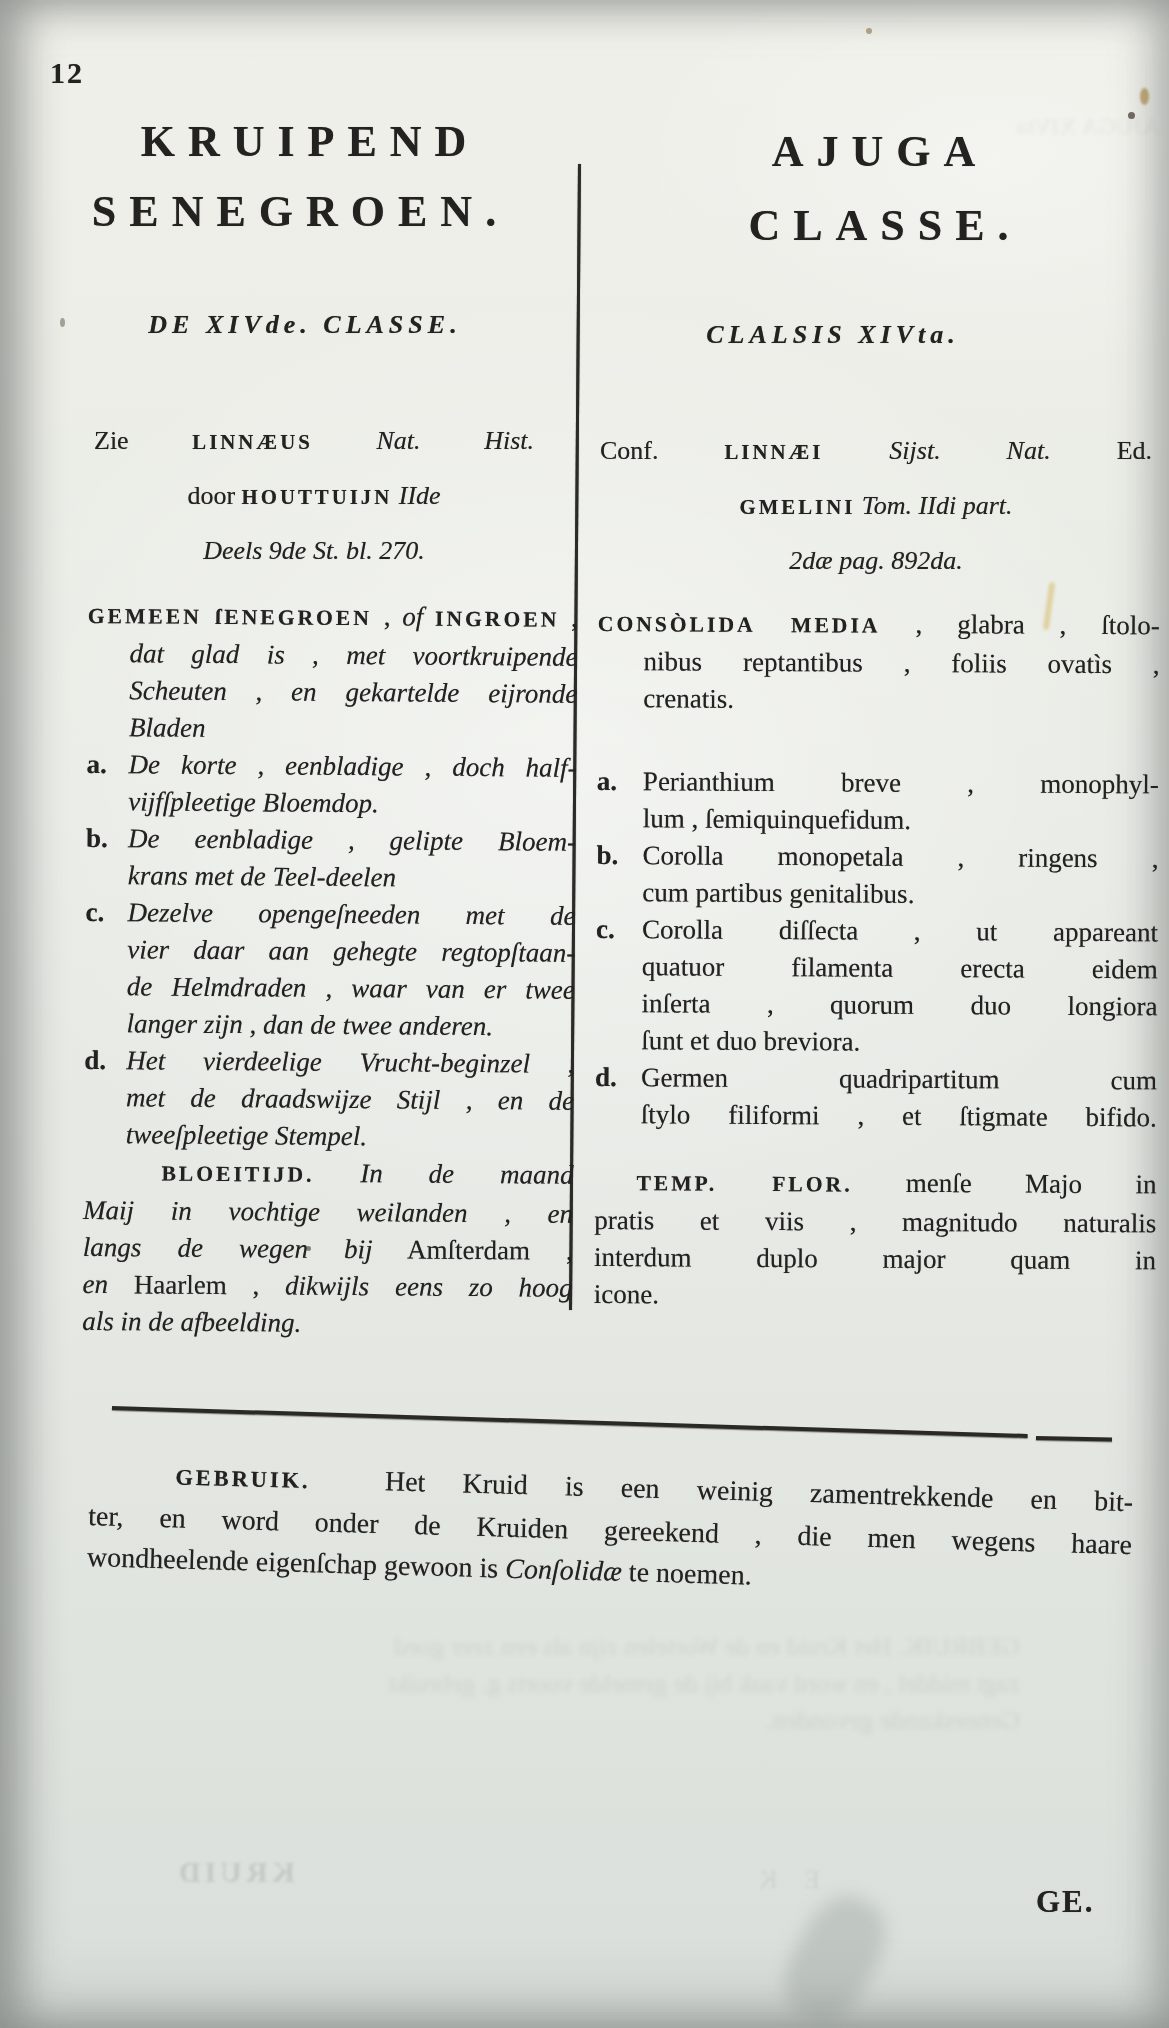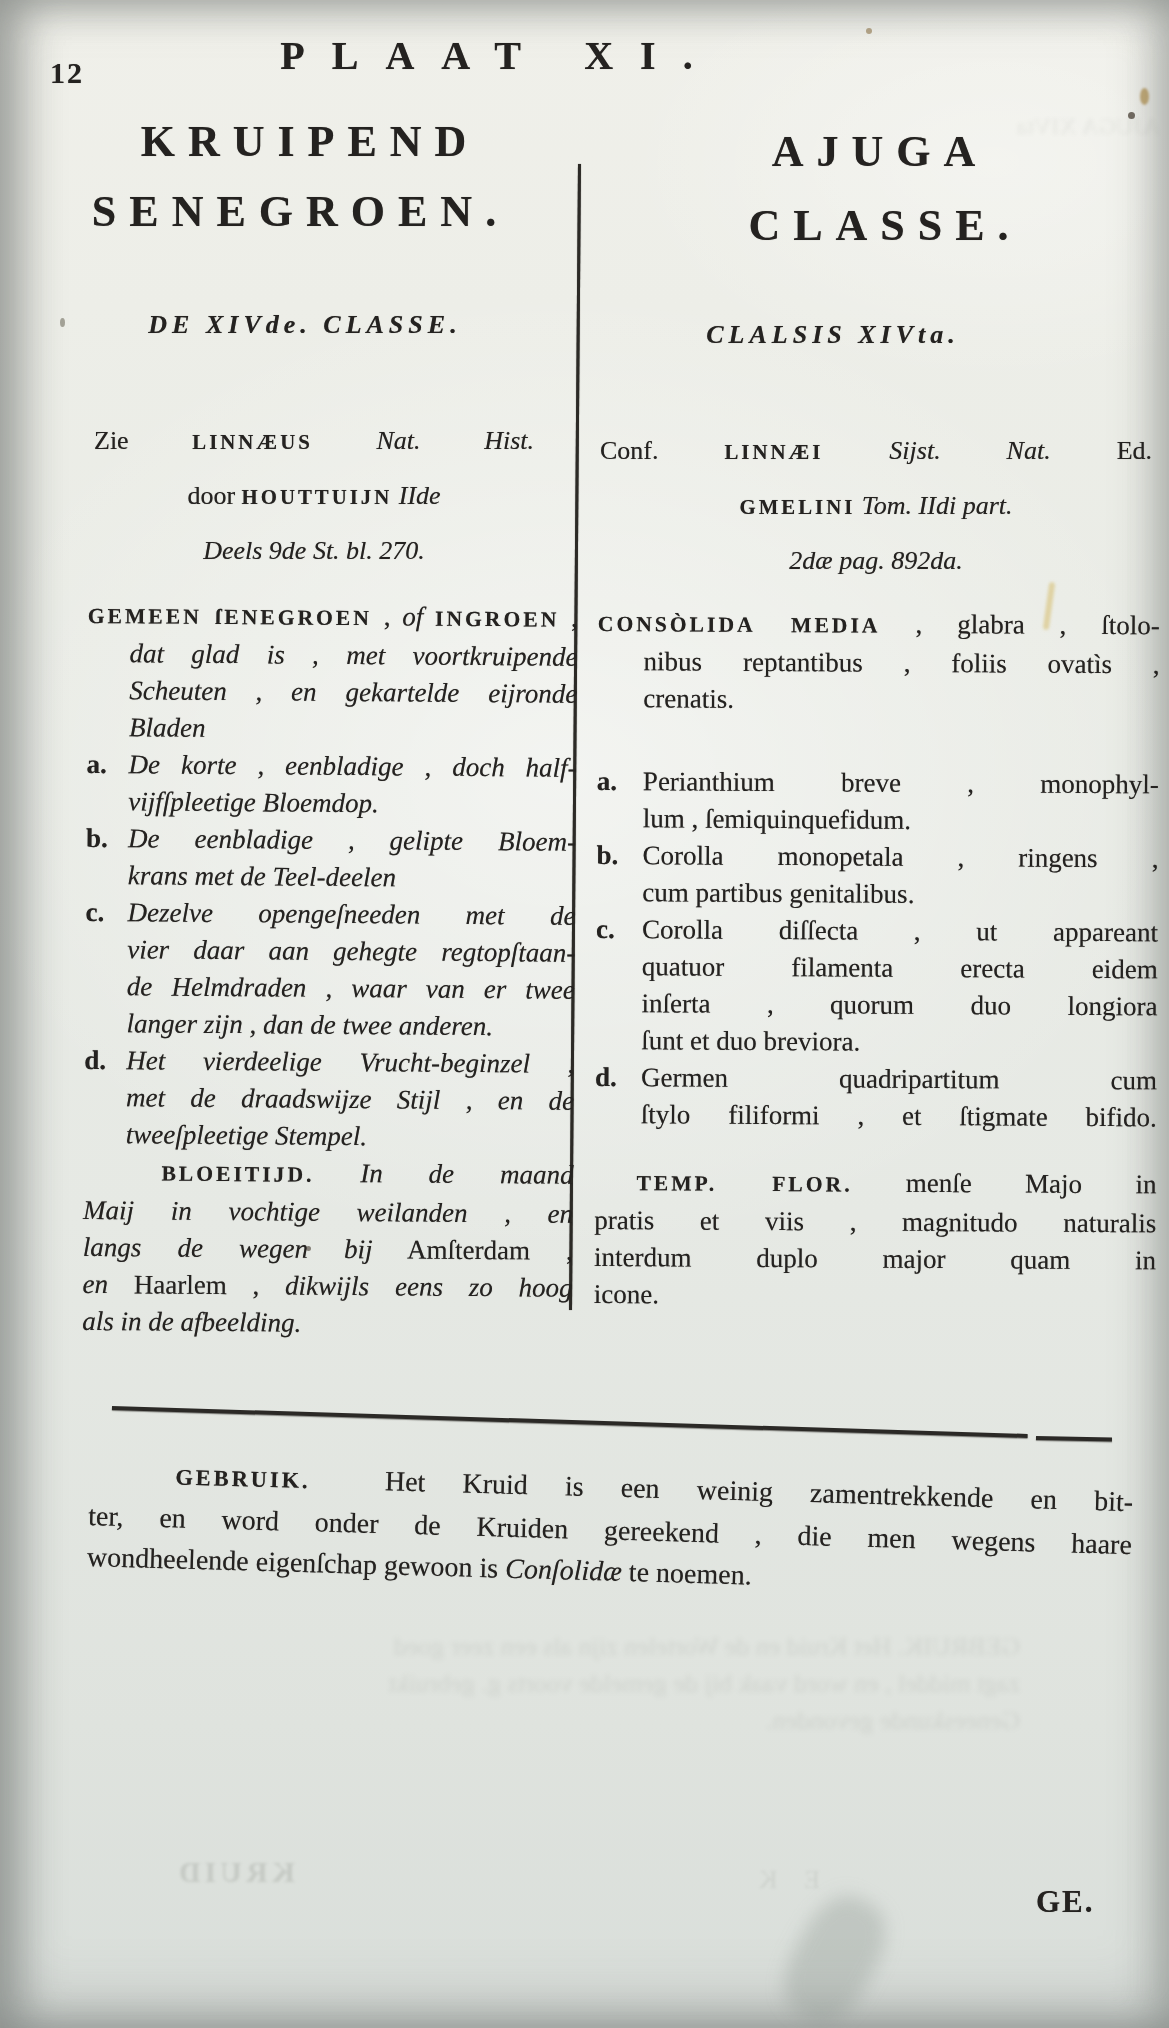--- a/index.html
+++ b/index.html
@@ -96,21 +96,20 @@
     </div>
   <div class="bleed bl-mid nosha">
       <div class="line ">GEBRUIK. Het Kruid en de Wortelen zijn als een zeer goed</div>
       <div class="line ">zagt middel , en word vaak bij de gemelde voorts g. gebruikt</div>
       <div class="line ">Geneeskunde gevonden.</div>
     </div>
   <div class="bleed bl-kru nosha">KRUID</div>
   <div class="bleed bl-ek nosha">E K</div>
 
   <div class="txt pagenum">12</div>
-  <div class="txt plate">PLAAT XI.</div>
 
   <div class="txt coltitle kru">KRUIPEND</div>
   <div class="txt coltitle aju">AJUGA</div>
   <div class="txt coltitle sen">SENEGROEN.</div>
   <div class="txt coltitle rep">CLASSE.</div>
 
   <div class="vrule"></div>
 
   <div class="txt classe cls-l">DE XIVde. CLASSE.</div>
   <div class="txt classe cls-r">CLALSIS XIVta.</div>

